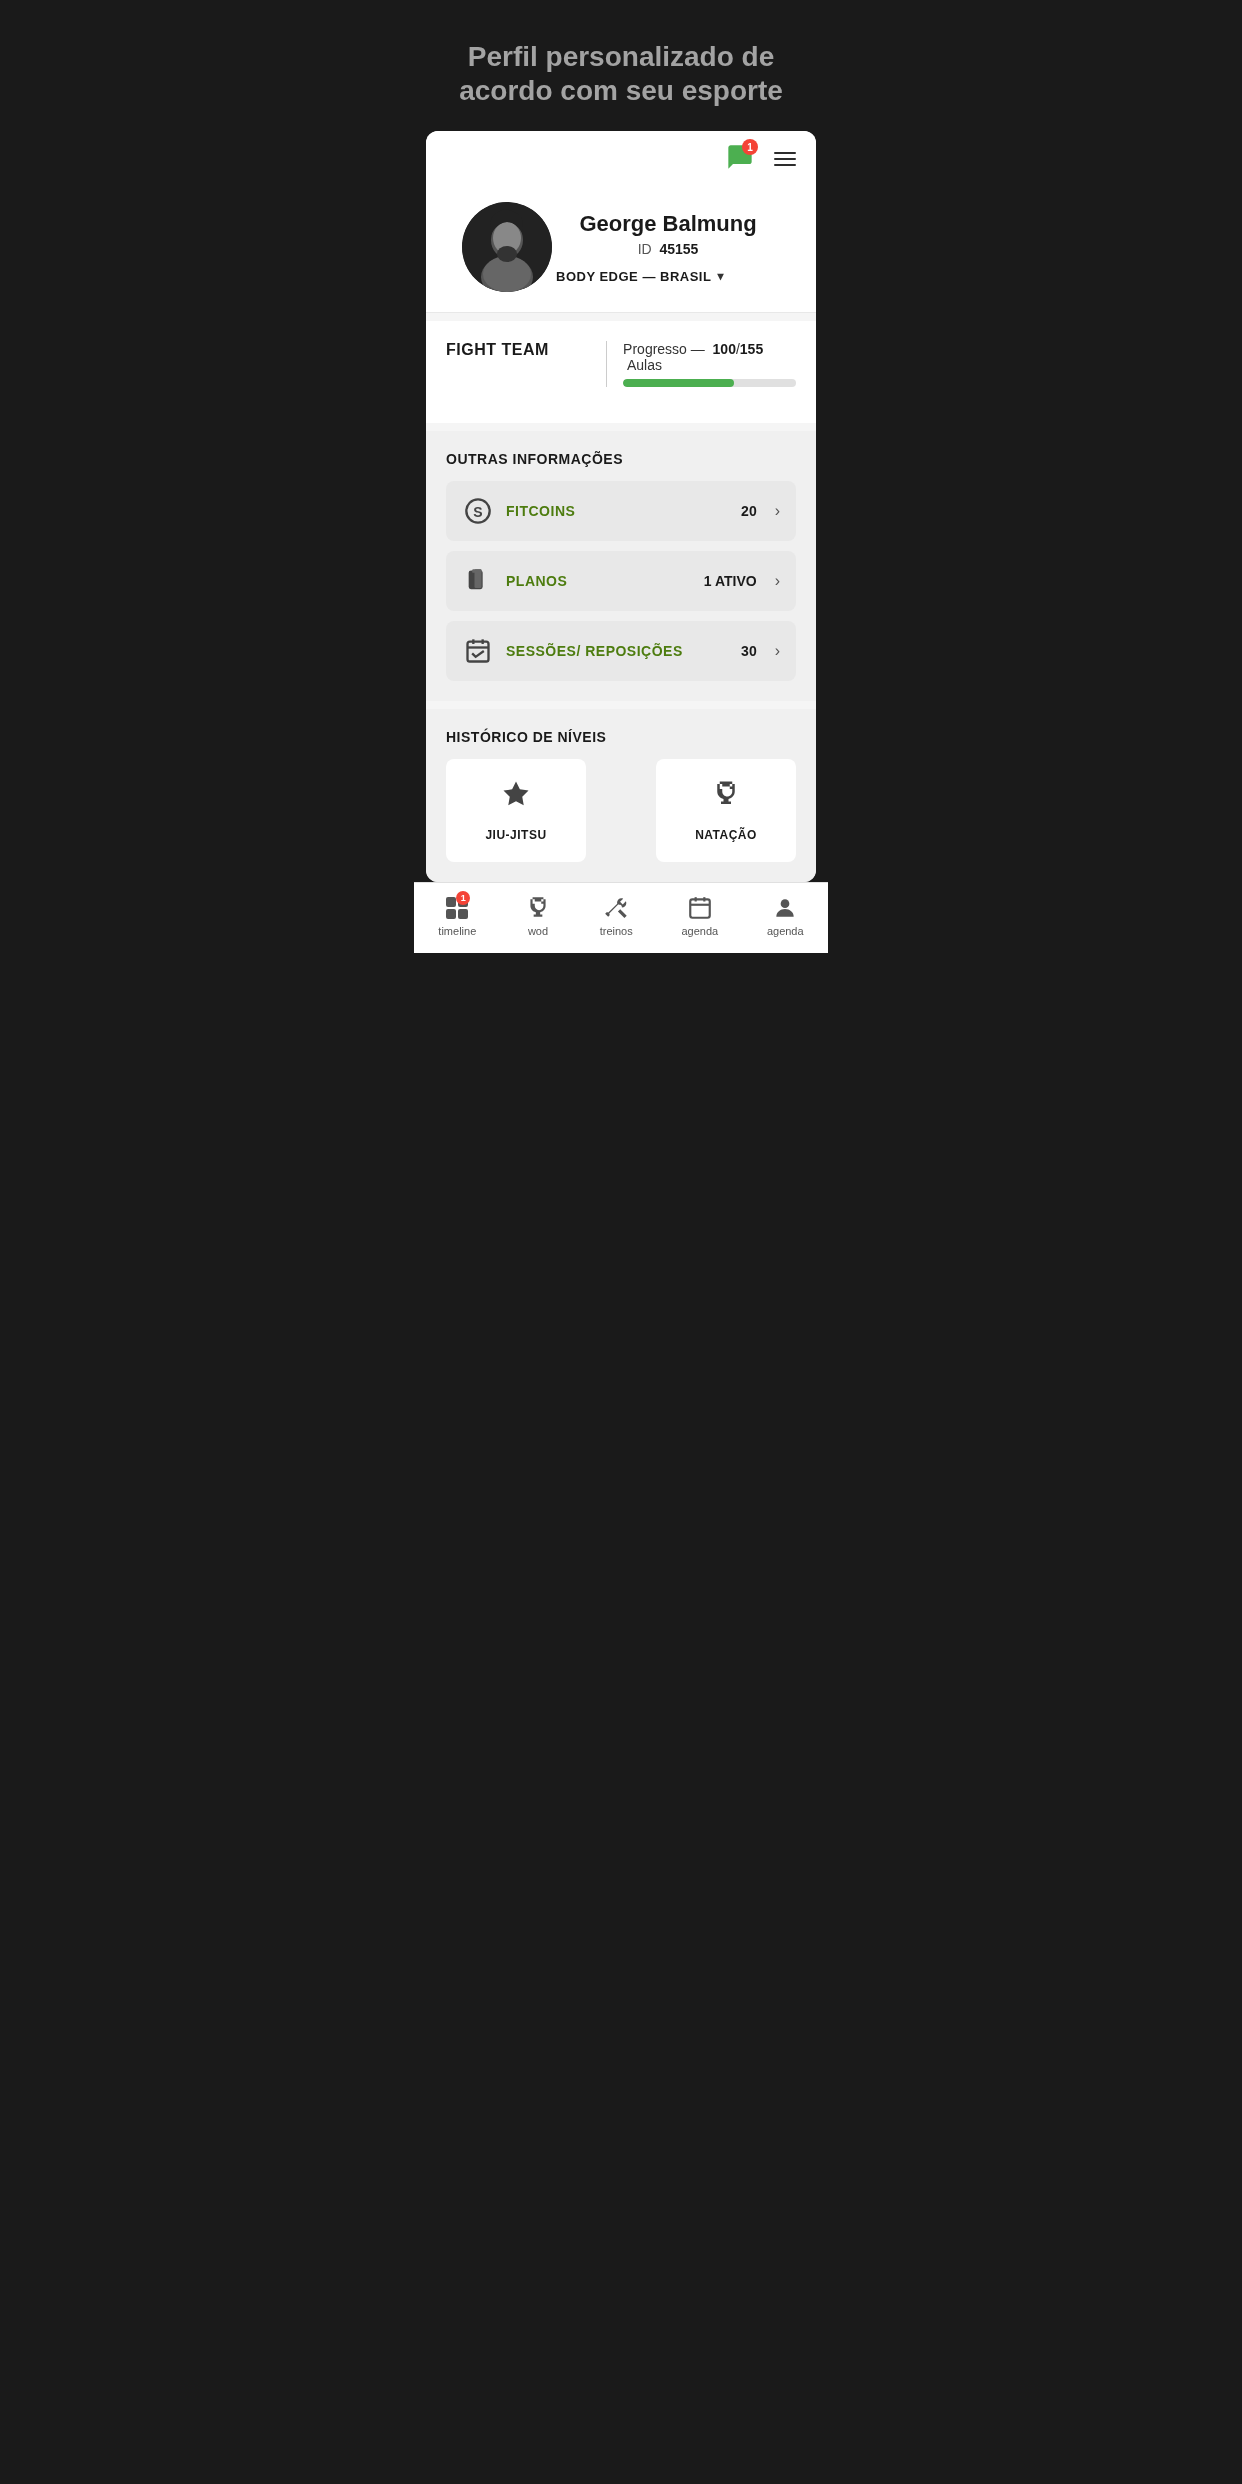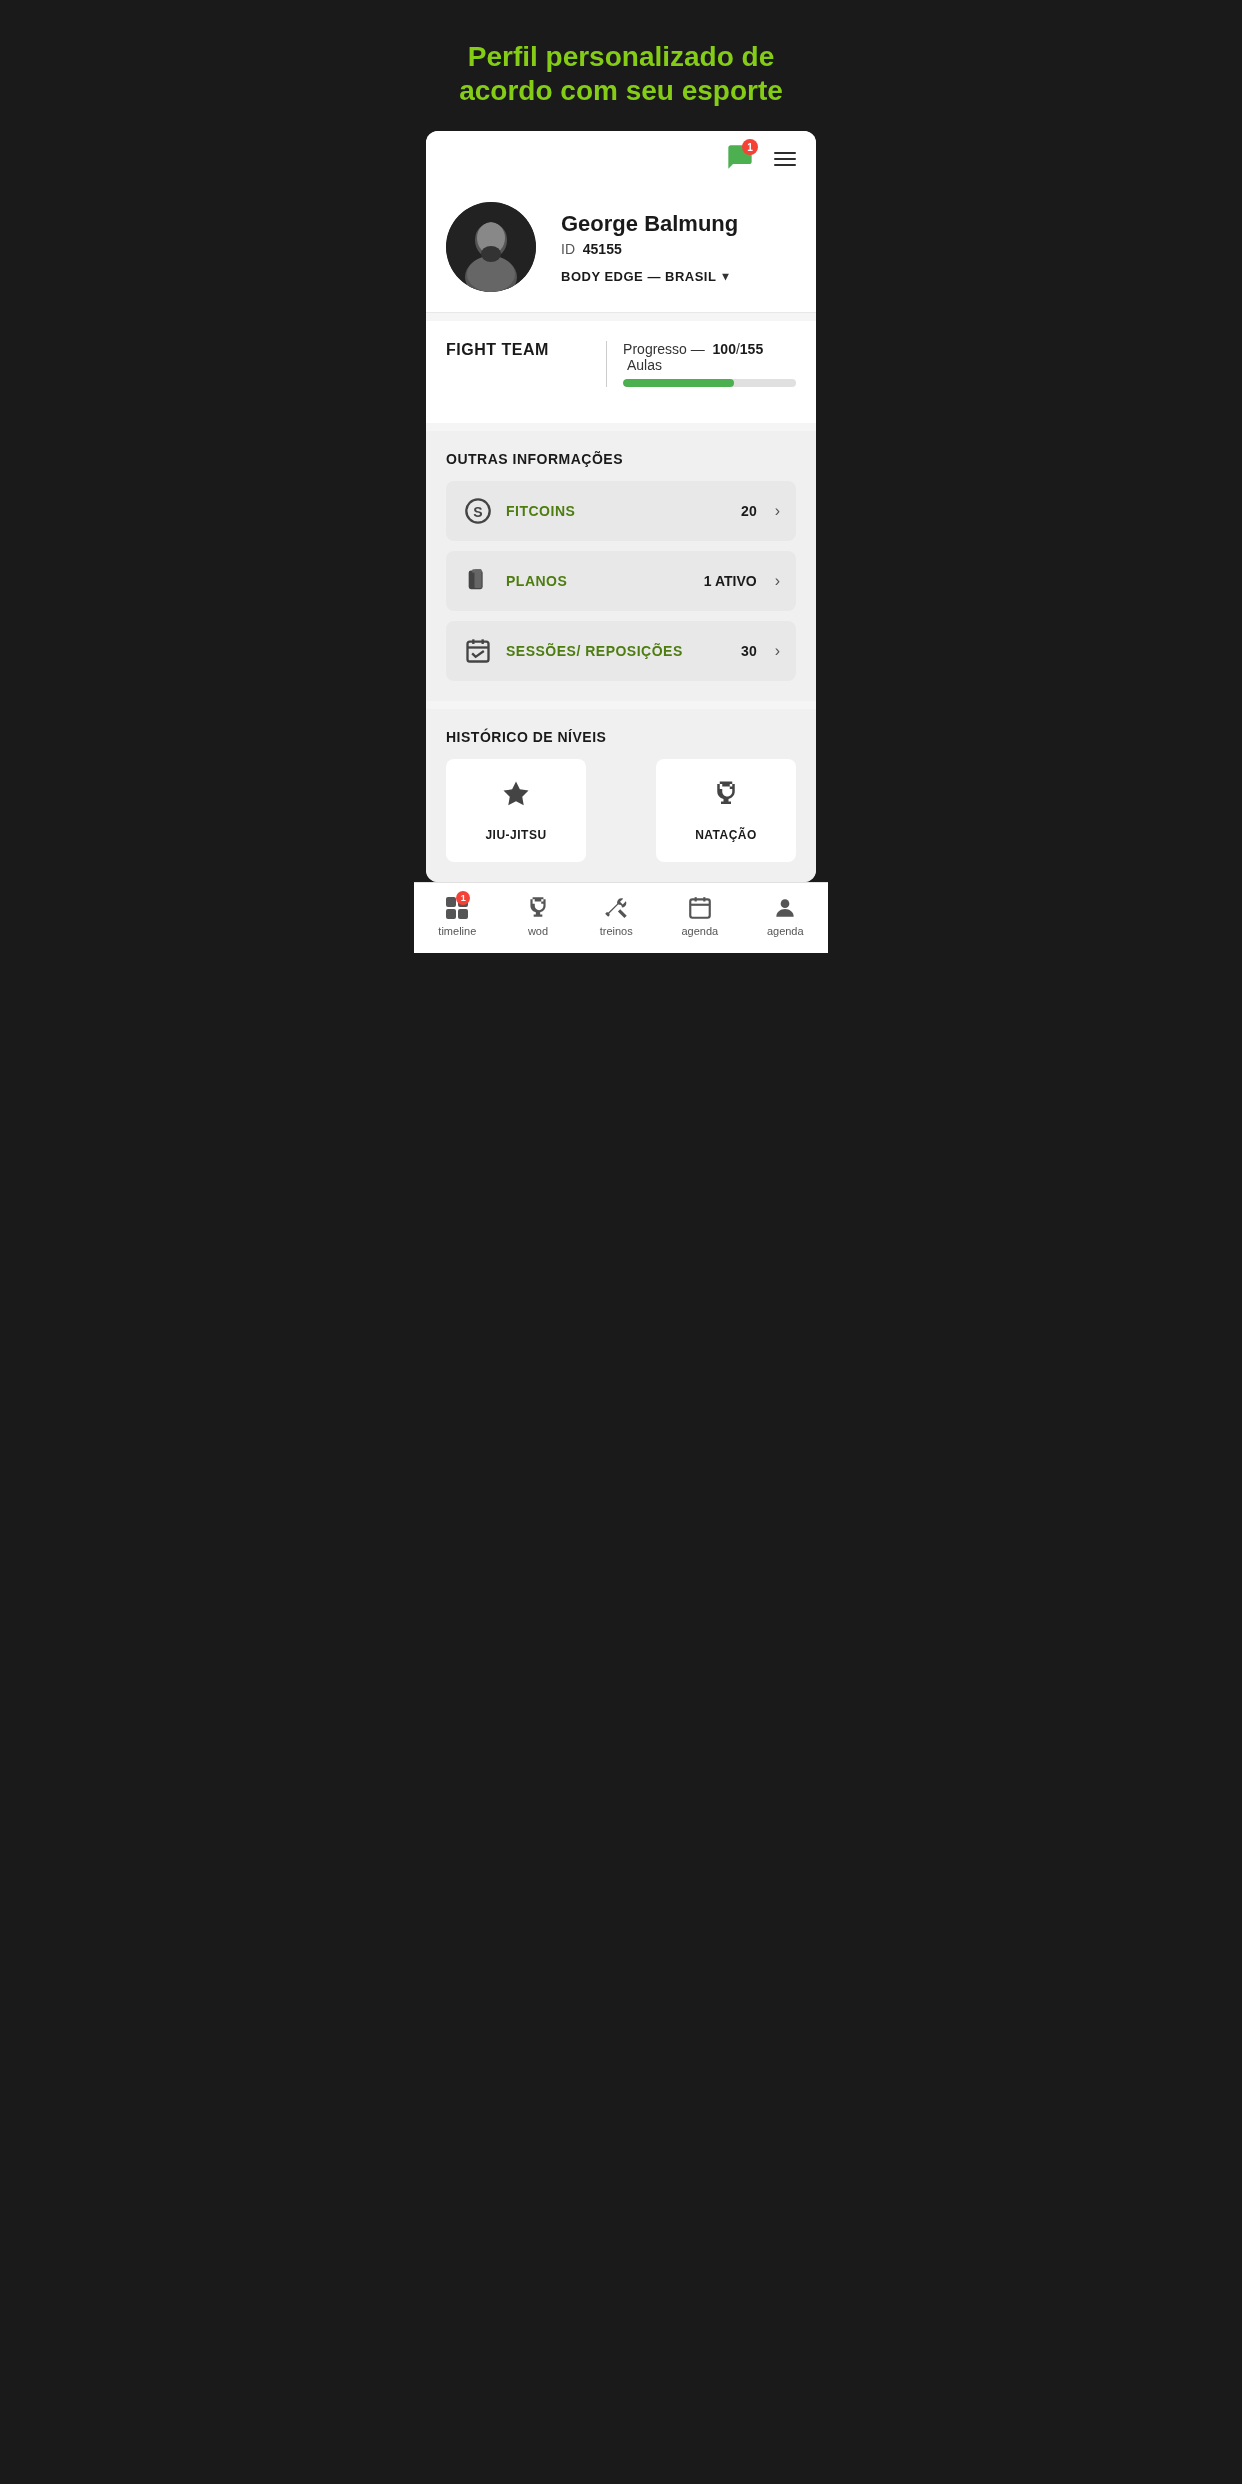--- a/index.html
+++ b/index.html
@@ -15,21 +15,21 @@
       flex-direction: column;
     }
 
     .hero-section {
       background: #1a1a1a;
       padding: 40px 20px 24px;
       text-align: center;
     }
 
     .hero-title {
-      color: #84cc16;
+      color: #a3a3a3;
       font-size: 28px;
       font-weight: 800;
       line-height: 1.2;
     }
 
     .main-card {
       background: #f5f5f5;
       border-radius: 12px;
       margin: 0 12px;
       overflow: hidden;
@@ -86,25 +86,26 @@
 
     .menu-line {
       width: 22px;
       height: 2px;
       background: #2d2d2d;
       border-radius: 1px;
     }
 
     .profile-section {
       background: #ffffff;
-      padding: 16px 20px 20px;
-      display: flex;
-      align-items: center;
-      gap: 25px;
+      padding: 16px 36px 20px;
+      display: flex;
+      align-items: center;
+      gap: 4px;
       border-bottom: 1px solid #e8e8e8;
+      text-align: center;
     }
 
     .avatar {
       width: 90px;
       height: 90px;
       border-radius: 50%;
       overflow: hidden;
       background: #333;
       flex-shrink: 0;
     }

